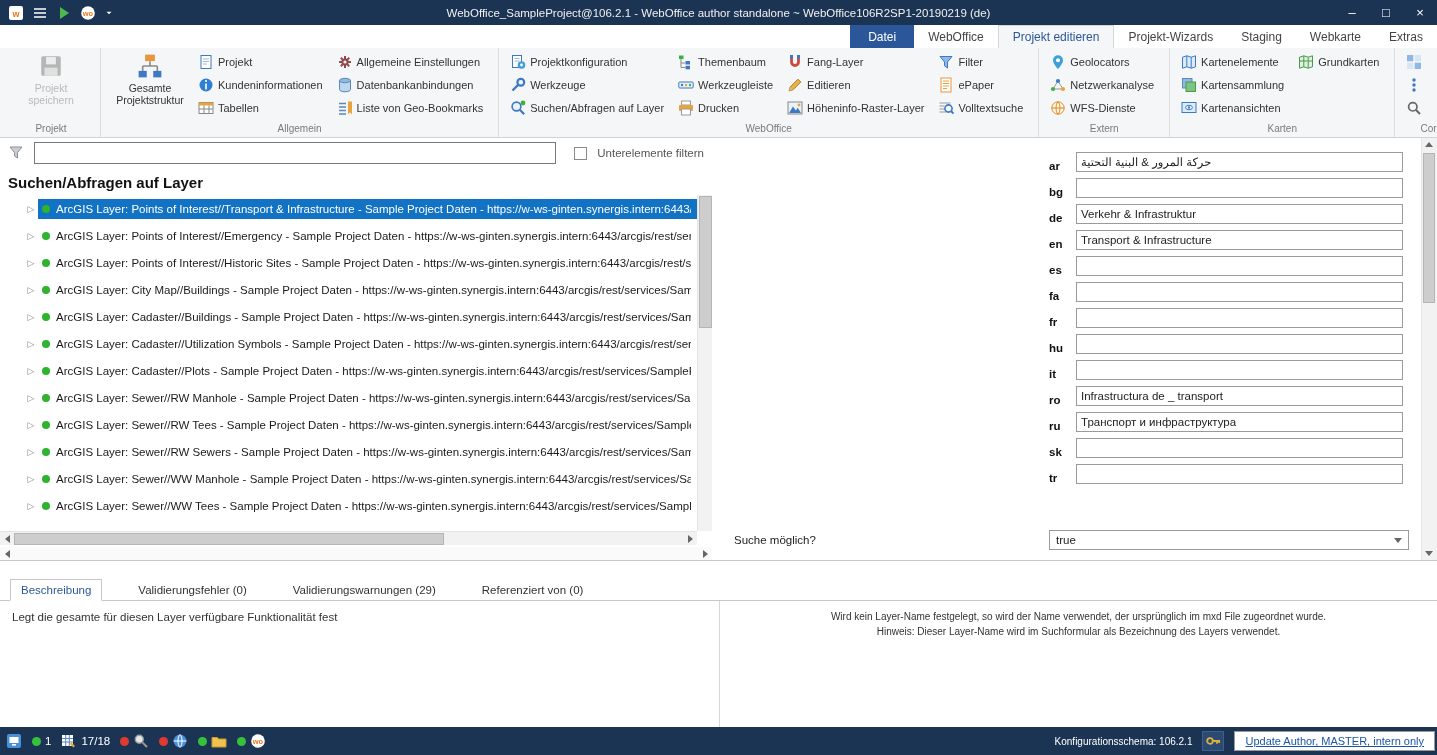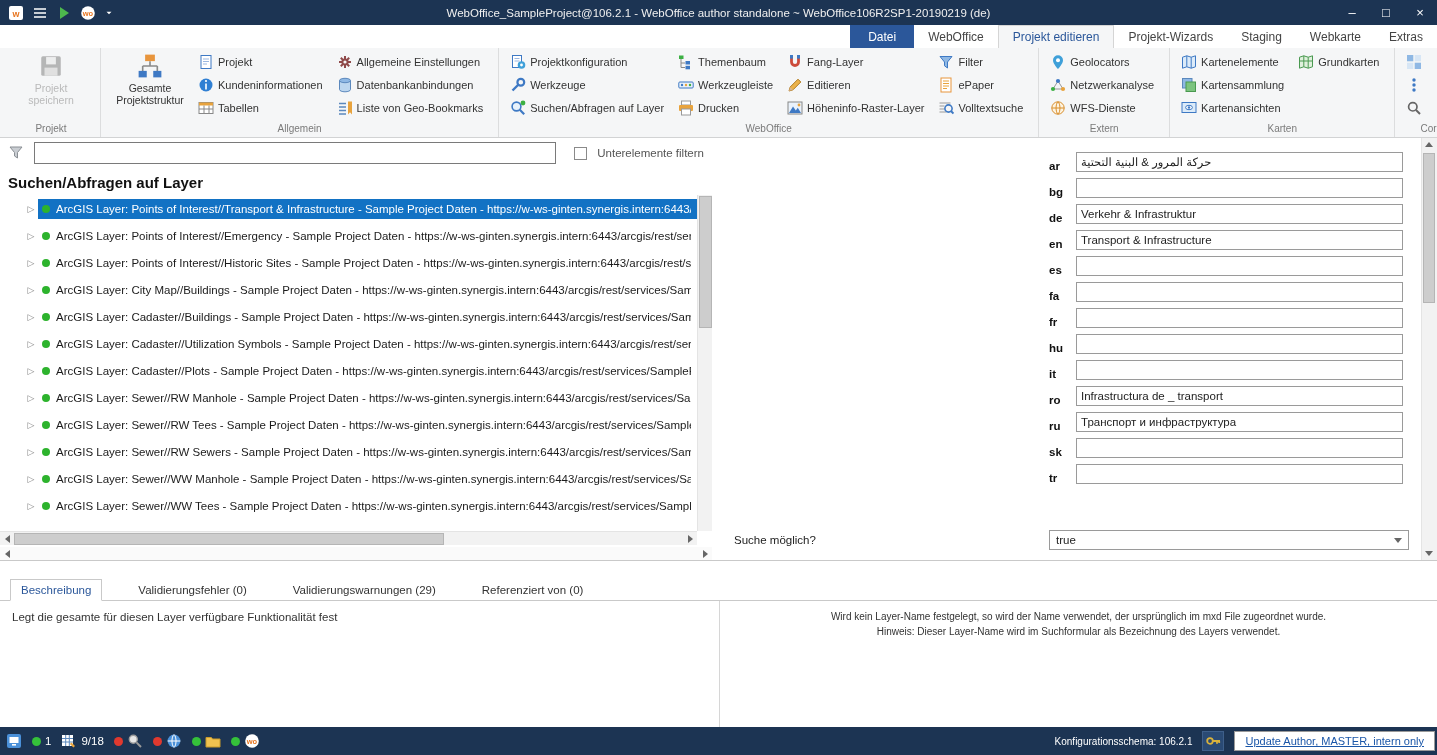--- a/index.html
+++ b/index.html
@@ -788,21 +788,21 @@
           <span>1</span>
         </div>
         <div class="sb-item">
           <span class="icon16">
             <svg viewBox="0 0 16 16" width="100%" height="100%">
               <rect x="1" y="2" width="11" height="11" fill="#fff"></rect>
               <path d="M1 5.5h11M1 9h11M4.7 2v11M8.3 2v11" stroke="#5b88bd"></path>
               <path d="M10.5 9.5l3.5 3.5-1.6 1.6-3.5-3.5z" fill="#e8a33d"></path>
             </svg>
           </span>
-          <span>9/18</span>
+          <span>17/18</span>
         </div>
         <div class="sb-item">
           <span class="sb-dot" style="background: rgb(224, 57, 47);"></span>
           <span class="icon16">
             <svg viewBox="0 0 16 16" width="100%" height="100%">
               <circle cx="6.3" cy="6.3" r="4" fill="#e6e6e6" stroke="#9a9a9a" stroke-width="1.4"></circle>
               <path d="M9.4 9.4l4.6 4.6" stroke="#9a9a9a" stroke-width="2"></path>
             </svg>
           </span>
         </div>

